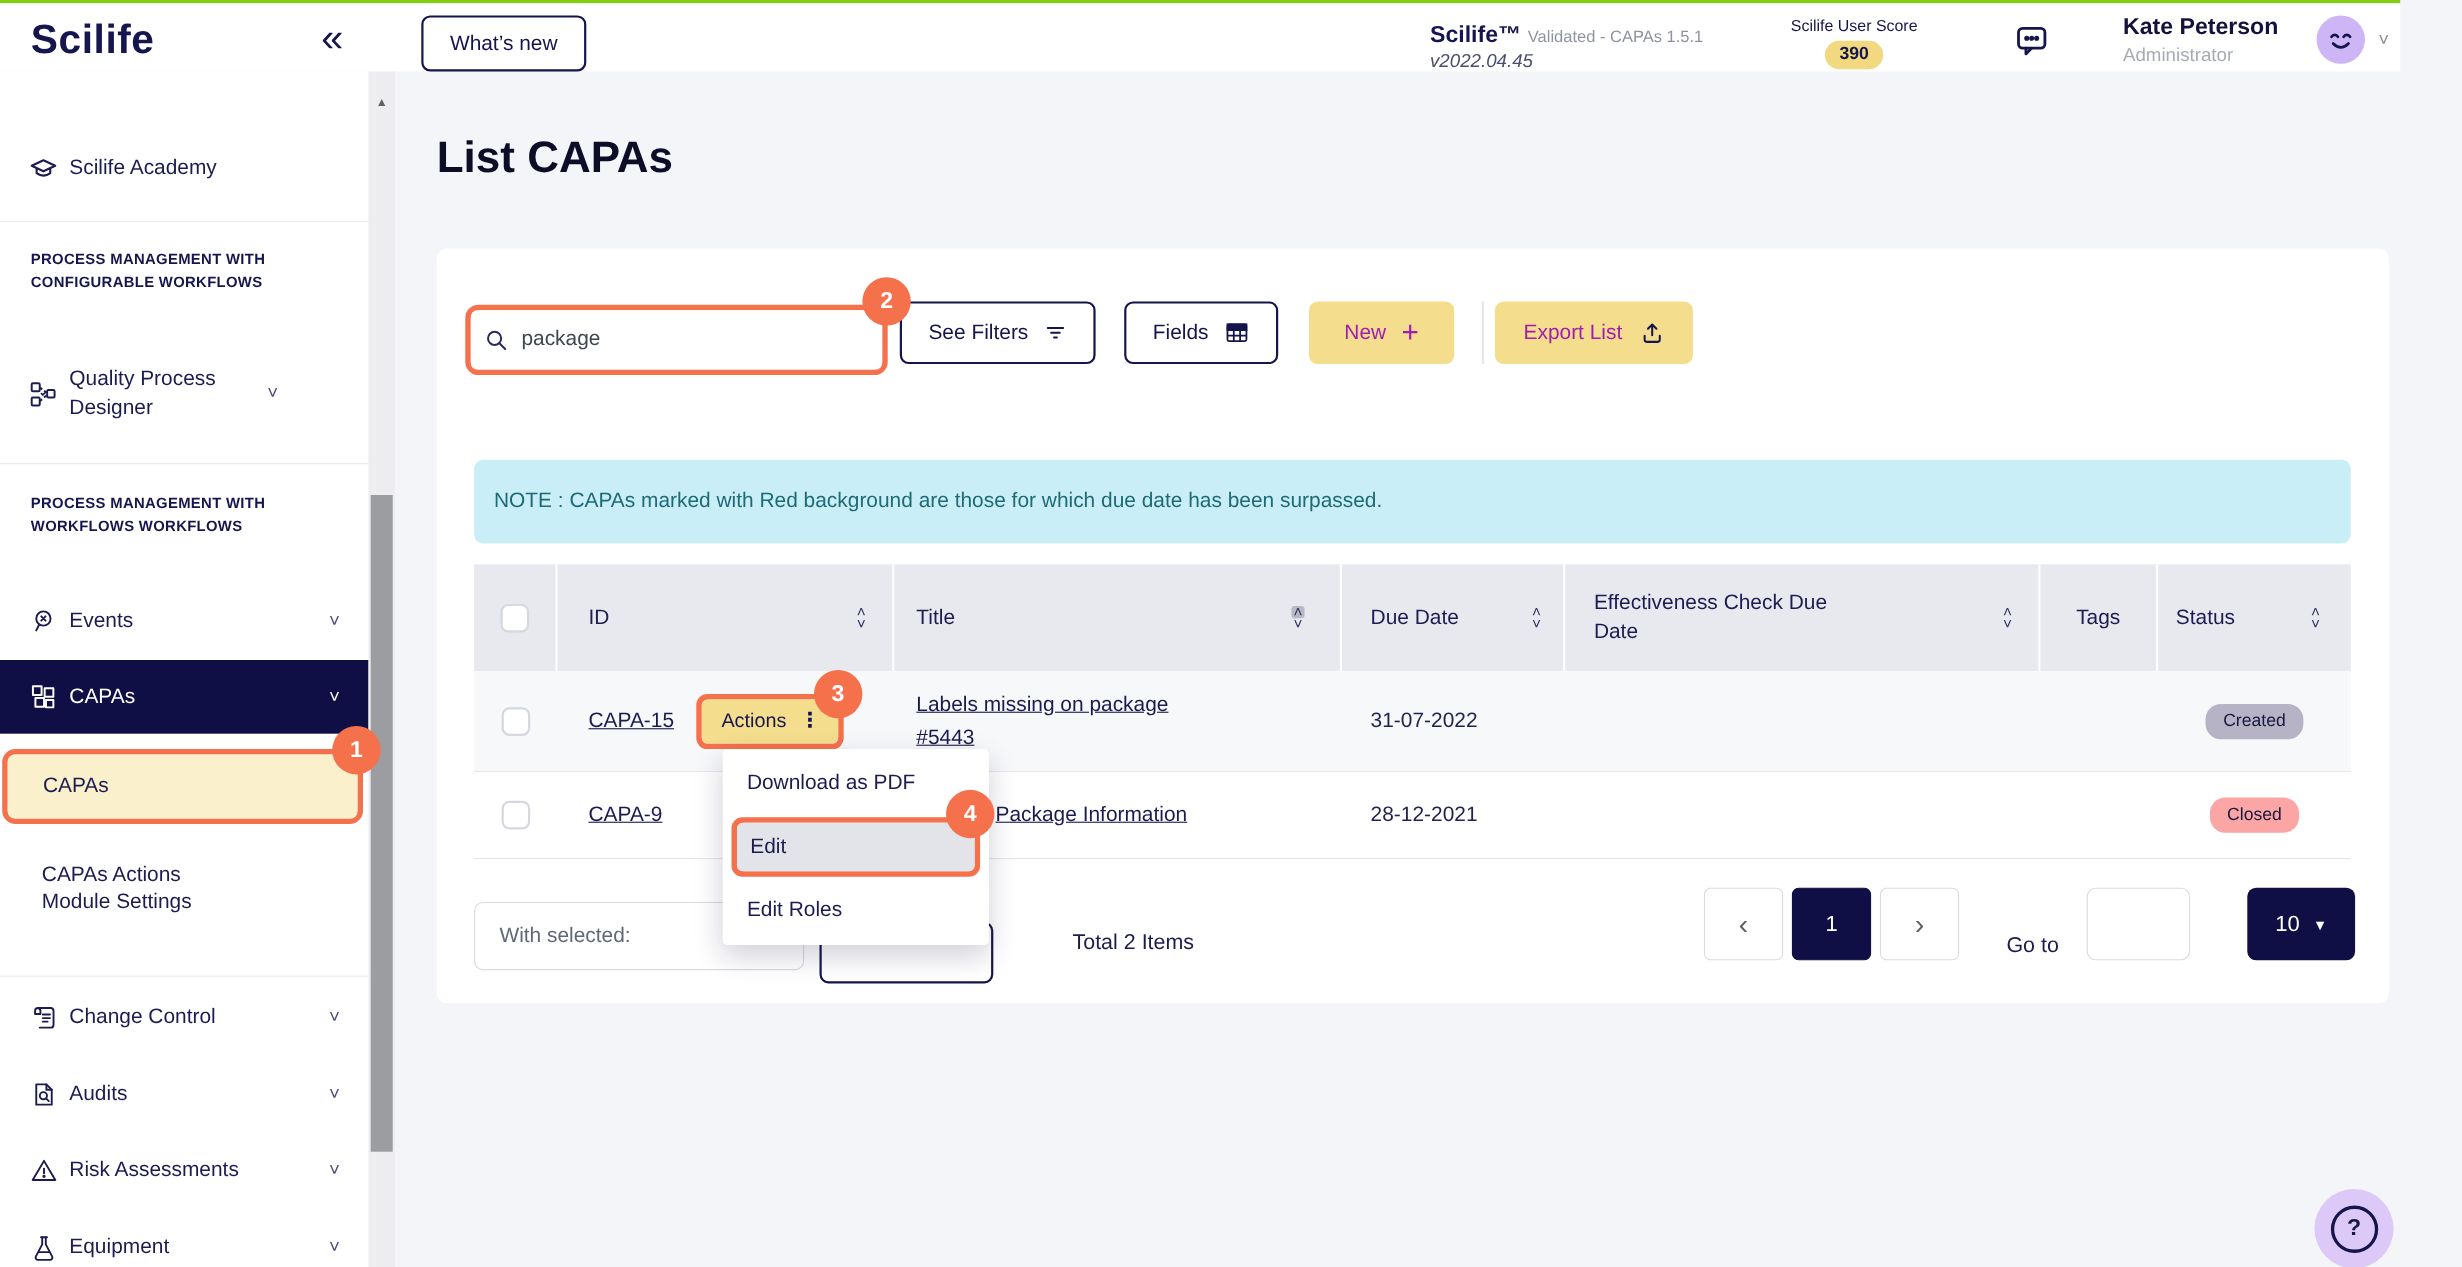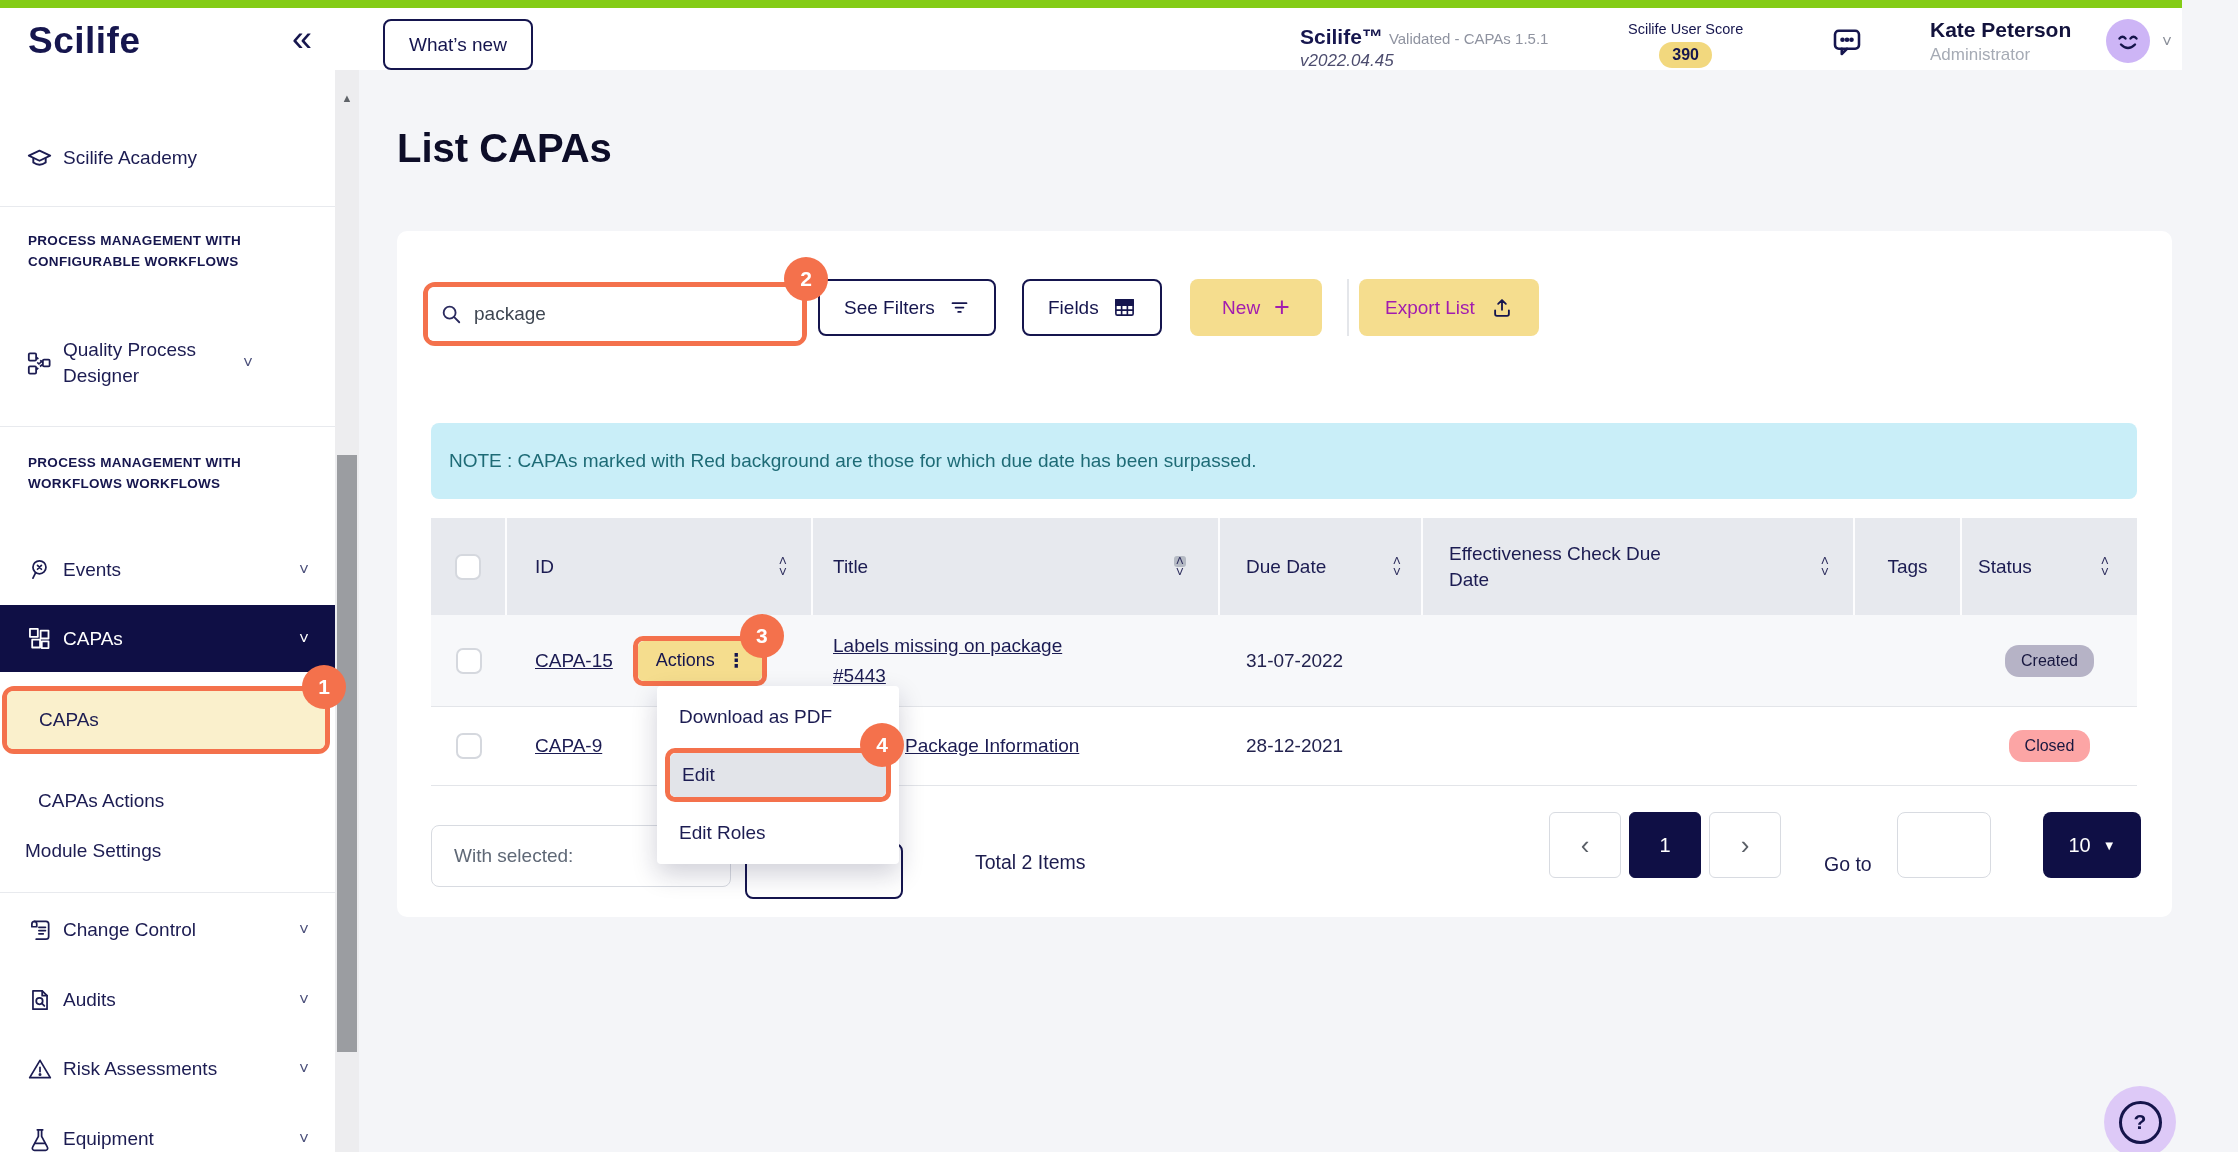--- a/index.html
+++ b/index.html
@@ -1,17 +1,17 @@
 <!DOCTYPE html>
 <html><head>
 <meta charset="utf-8">
 <style>
   html,body{margin:0;padding:0}
   body{width:2238px;height:1152px;font-family:"Liberation Sans","DejaVu Sans",sans-serif;background:#f4f5f8;color:#1c1c52;overflow:hidden}
-  .stage{position:relative;width:2182px;height:1152px;background:#f4f5f8;border-top:8px solid #84cc16;box-sizing:border-box;overflow:hidden}
+  .stage{position:relative;width:2182px;height:1152px;background:#f4f5f8;border-top:3px solid #84cc16;box-sizing:border-box;overflow:hidden}
   .abs{position:absolute}
   
   .topbar{position:absolute;left:0;top:0;width:2238px;height:62px;background:#fff}
   .logo{font-size:37px;font-weight:bold;color:#16164e;letter-spacing:.5px}
   .collapse{font-size:36px;color:#16164e;line-height:1;cursor:pointer}
   .btn-outline{display:inline-flex;align-items:center;justify-content:center;border:2px solid #15154e;border-radius:8px;background:#fff;color:#15154e;font-size:19px;box-sizing:border-box}
   .prod{font-size:21px;font-weight:bold;color:#16164e}
   .prod small{font-size:15px;font-weight:normal;color:#8f93a0;margin-left:6px}
   .version{font-size:17px;font-style:italic;color:#4c4c6e;margin-top:2px}
   .score-label{font-size:14.5px;color:#16164e}
@@ -183,21 +183,21 @@
       <div style="width:100%;height:100%;background:#faf0cc;border-radius:6px;display:flex;align-items:center;padding-left:32px;box-sizing:border-box">
         <span class="sub-label">CAPAs</span>
       </div>
     </div>
     <div class="ann-badge" style="left:302px;top:595px">1</div>
 
     <div class="side-item" style="top:708px;height:46px;padding-left:38px">
       <span class="sub-label">CAPAs Actions</span>
     </div>
 
-    <div class="side-item" style="top:758px;height:46px;padding-left:25px">
+    <div class="side-item" style="top:732px;height:46px;padding-left:38px">
       <span class="sub-label">Module Settings</span>
     </div>
 
     <div class="sdivider" style="top:822px"></div>
 
     <div class="side-item" style="top:837px;height:46px">
       <span class="sicon">
         <svg width="26" height="26" viewBox="0 0 24 24" fill="none" stroke="#1c1c52" stroke-width="1.6" stroke-linecap="round" stroke-linejoin="round">
           <path d="M7 4 h10.5 a2.5 2.5 0 0 1 2.5 2.5 V18 a2.5 2.5 0 0 1 -2.5 2.5 H8.5"></path>
           <path d="M7 4 a2.5 2.5 0 0 0 -2.5 2.5 V9 H9 V6.5 A2.5 2.5 0 0 0 7 4 Z"></path>

